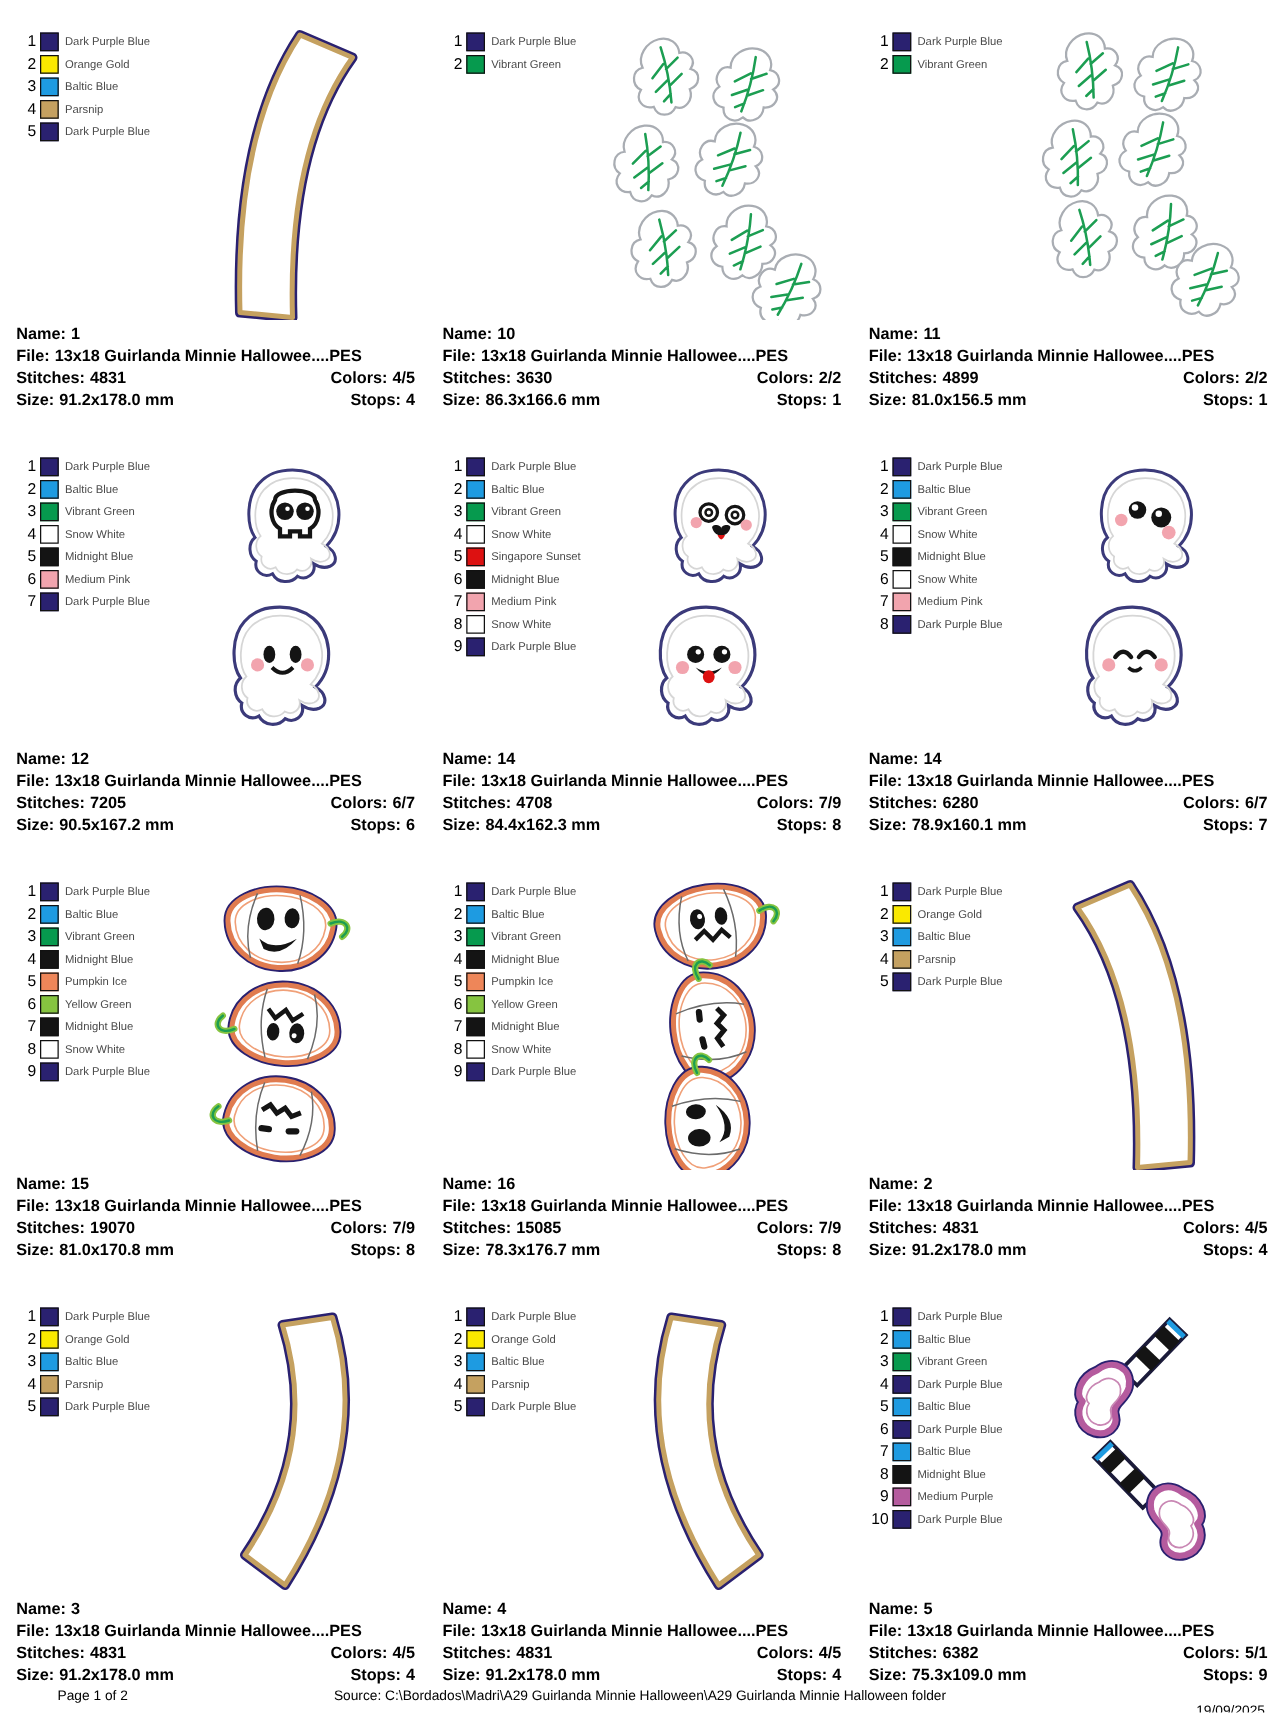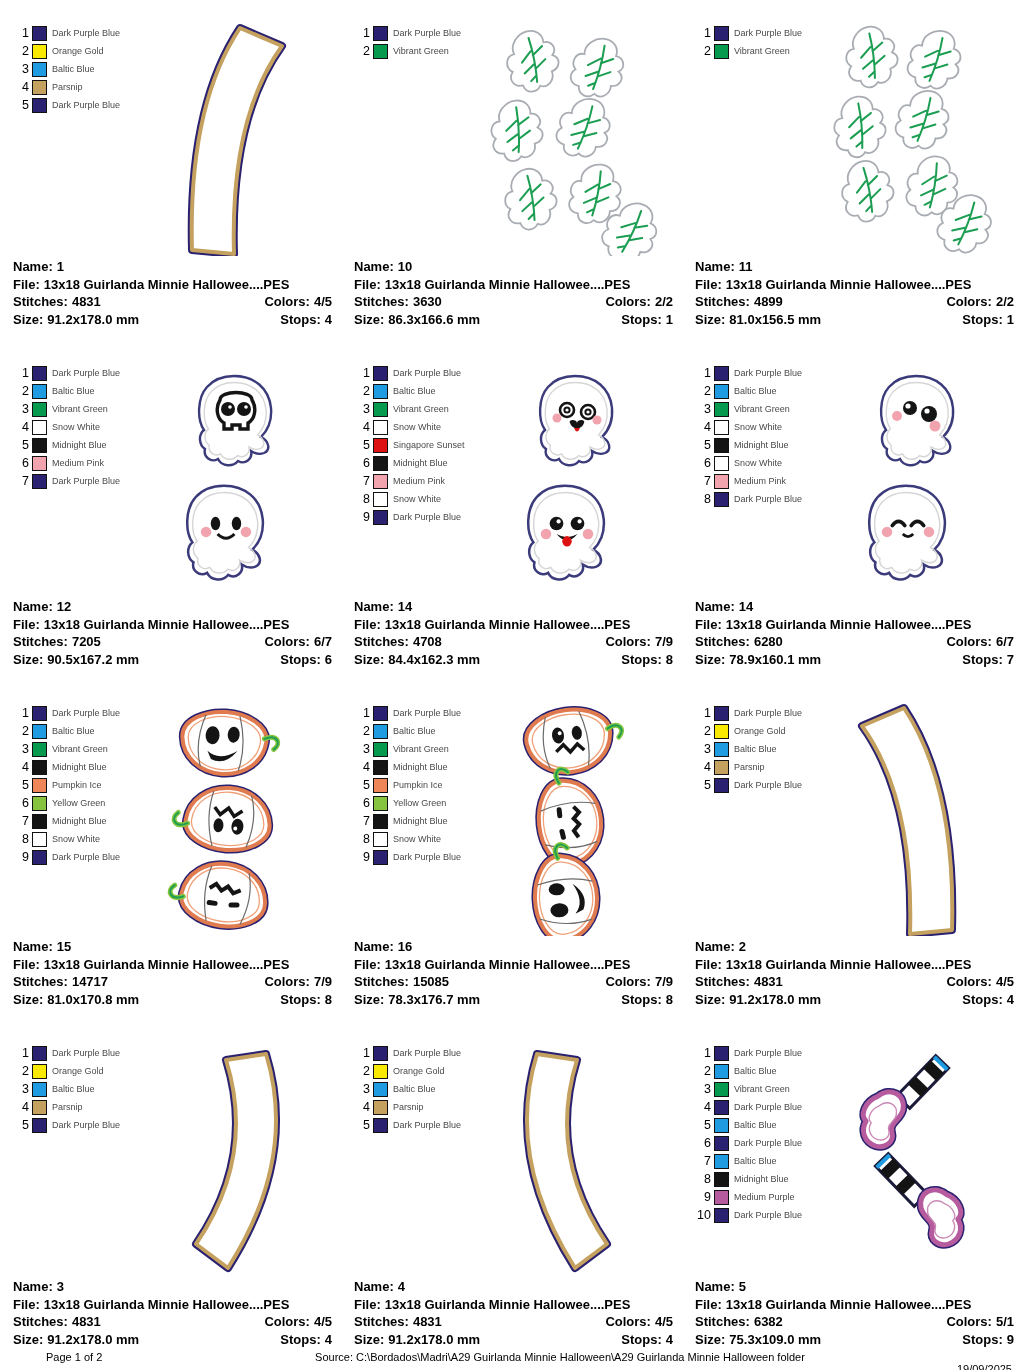--- a/index.html
+++ b/index.html
@@ -14,21 +14,21 @@
   .legend-num{width:15px;text-align:right;font-size:12.5px;flex:none;}
   .legend-swatch{width:15px;height:15px;border:1px solid #111;box-sizing:border-box;margin:0 5px 0 3px;flex:none;}
   .legend-label{font-size:9px;color:#4a4a4a;white-space:nowrap;}
   .thumb{position:absolute;left:128px;top:2px;width:206px;height:236px;}
   .thumb svg{display:block;}
   .info{position:absolute;left:13px;right:9px;top:240px;font-weight:bold;font-size:13px;line-height:17.5px;}
   .info-row{display:flex;justify-content:space-between;white-space:nowrap;}
   .lbl{margin-right:4px;}
   .footer{position:absolute;left:0;top:1351px;width:1024px;height:16px;font-size:11px;}
   .f-left{position:absolute;left:2px;top:0;padding-left:44px;}
-  .f-center{position:absolute;left:50%;transform:translateX(-50%);top:0;white-space:nowrap;margin-left:48px;}
+  .f-center{position:absolute;left:50%;transform:translateX(-50%);top:0;white-space:nowrap;}
   .f-right{position:absolute;right:12px;top:0;margin-top:12px;}
 </style>
 </head>
 <body>
 
 <div class="grid">
     <div class="cell" style="left: 0px; top: 18px;">
       <div class="legend">
         <div class="legend-row">
       <span class="legend-num">1</span>
@@ -546,21 +546,21 @@
         </svg>
       </div>
       <div class="info">
     <div class="info-row">
           <span><span class="lbl">Name:</span><span>15</span></span>
         </div>
     <div class="info-row">
           <span><span class="lbl">File:</span><span>13x18 Guirlanda Minnie Hallowee....PES</span></span>
         </div>
     <div class="info-row">
-      <span><span class="lbl">Stitches:</span><span>14717</span></span>
+      <span><span class="lbl">Stitches:</span><span>19070</span></span>
       <span><span class="lbl">Colors:</span><span>7/9</span></span>
     </div>
     <div class="info-row">
       <span><span class="lbl">Size:</span><span>81.0x170.8 mm</span></span>
       <span><span class="lbl">Stops:</span><span>8</span></span>
     </div>
   </div>
     </div>
     <div class="cell" style="left: 341px; top: 698px;">
       <div class="legend">

